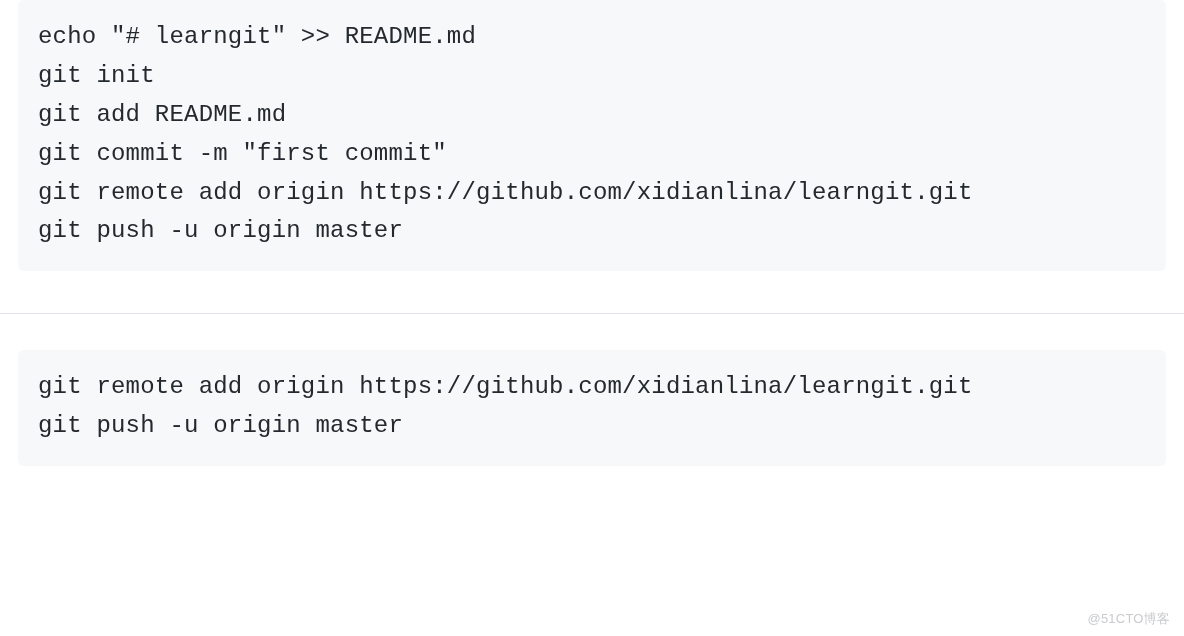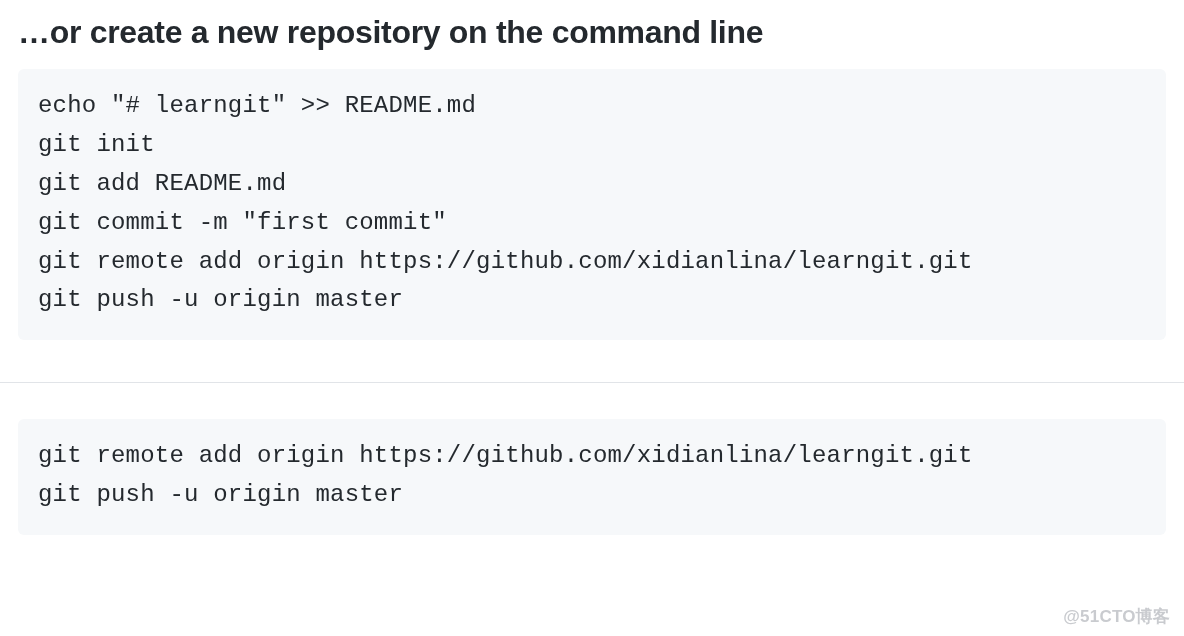--- a/index.html
+++ b/index.html
@@ -41,31 +41,29 @@
     }
     .divider {
       border: none;
       border-top: 1px solid #e1e4e8;
       margin: 42px 0 36px 0;
     }
     .watermark {
       position: absolute;
       bottom: 8px;
       right: 14px;
-      font-size: 17px;
+      font-size: 13px;
       color: #c9cbcf;
       letter-spacing: 0.2px;
-      font-weight: bold;
     }
   </style>
 </head>
 <body>
 
 <div class="section">
-  <h2 class="section-heading">…or create a new repository on the command line</h2>
   <pre class="code-block">echo "# learngit" &gt;&gt; README.md
 git init
 git add README.md
 git commit -m "first commit"
 git remote add origin https://github.com/xidianlina/learngit.git
 git push -u origin master</pre>
 </div>
 
 <hr class="divider">
 

